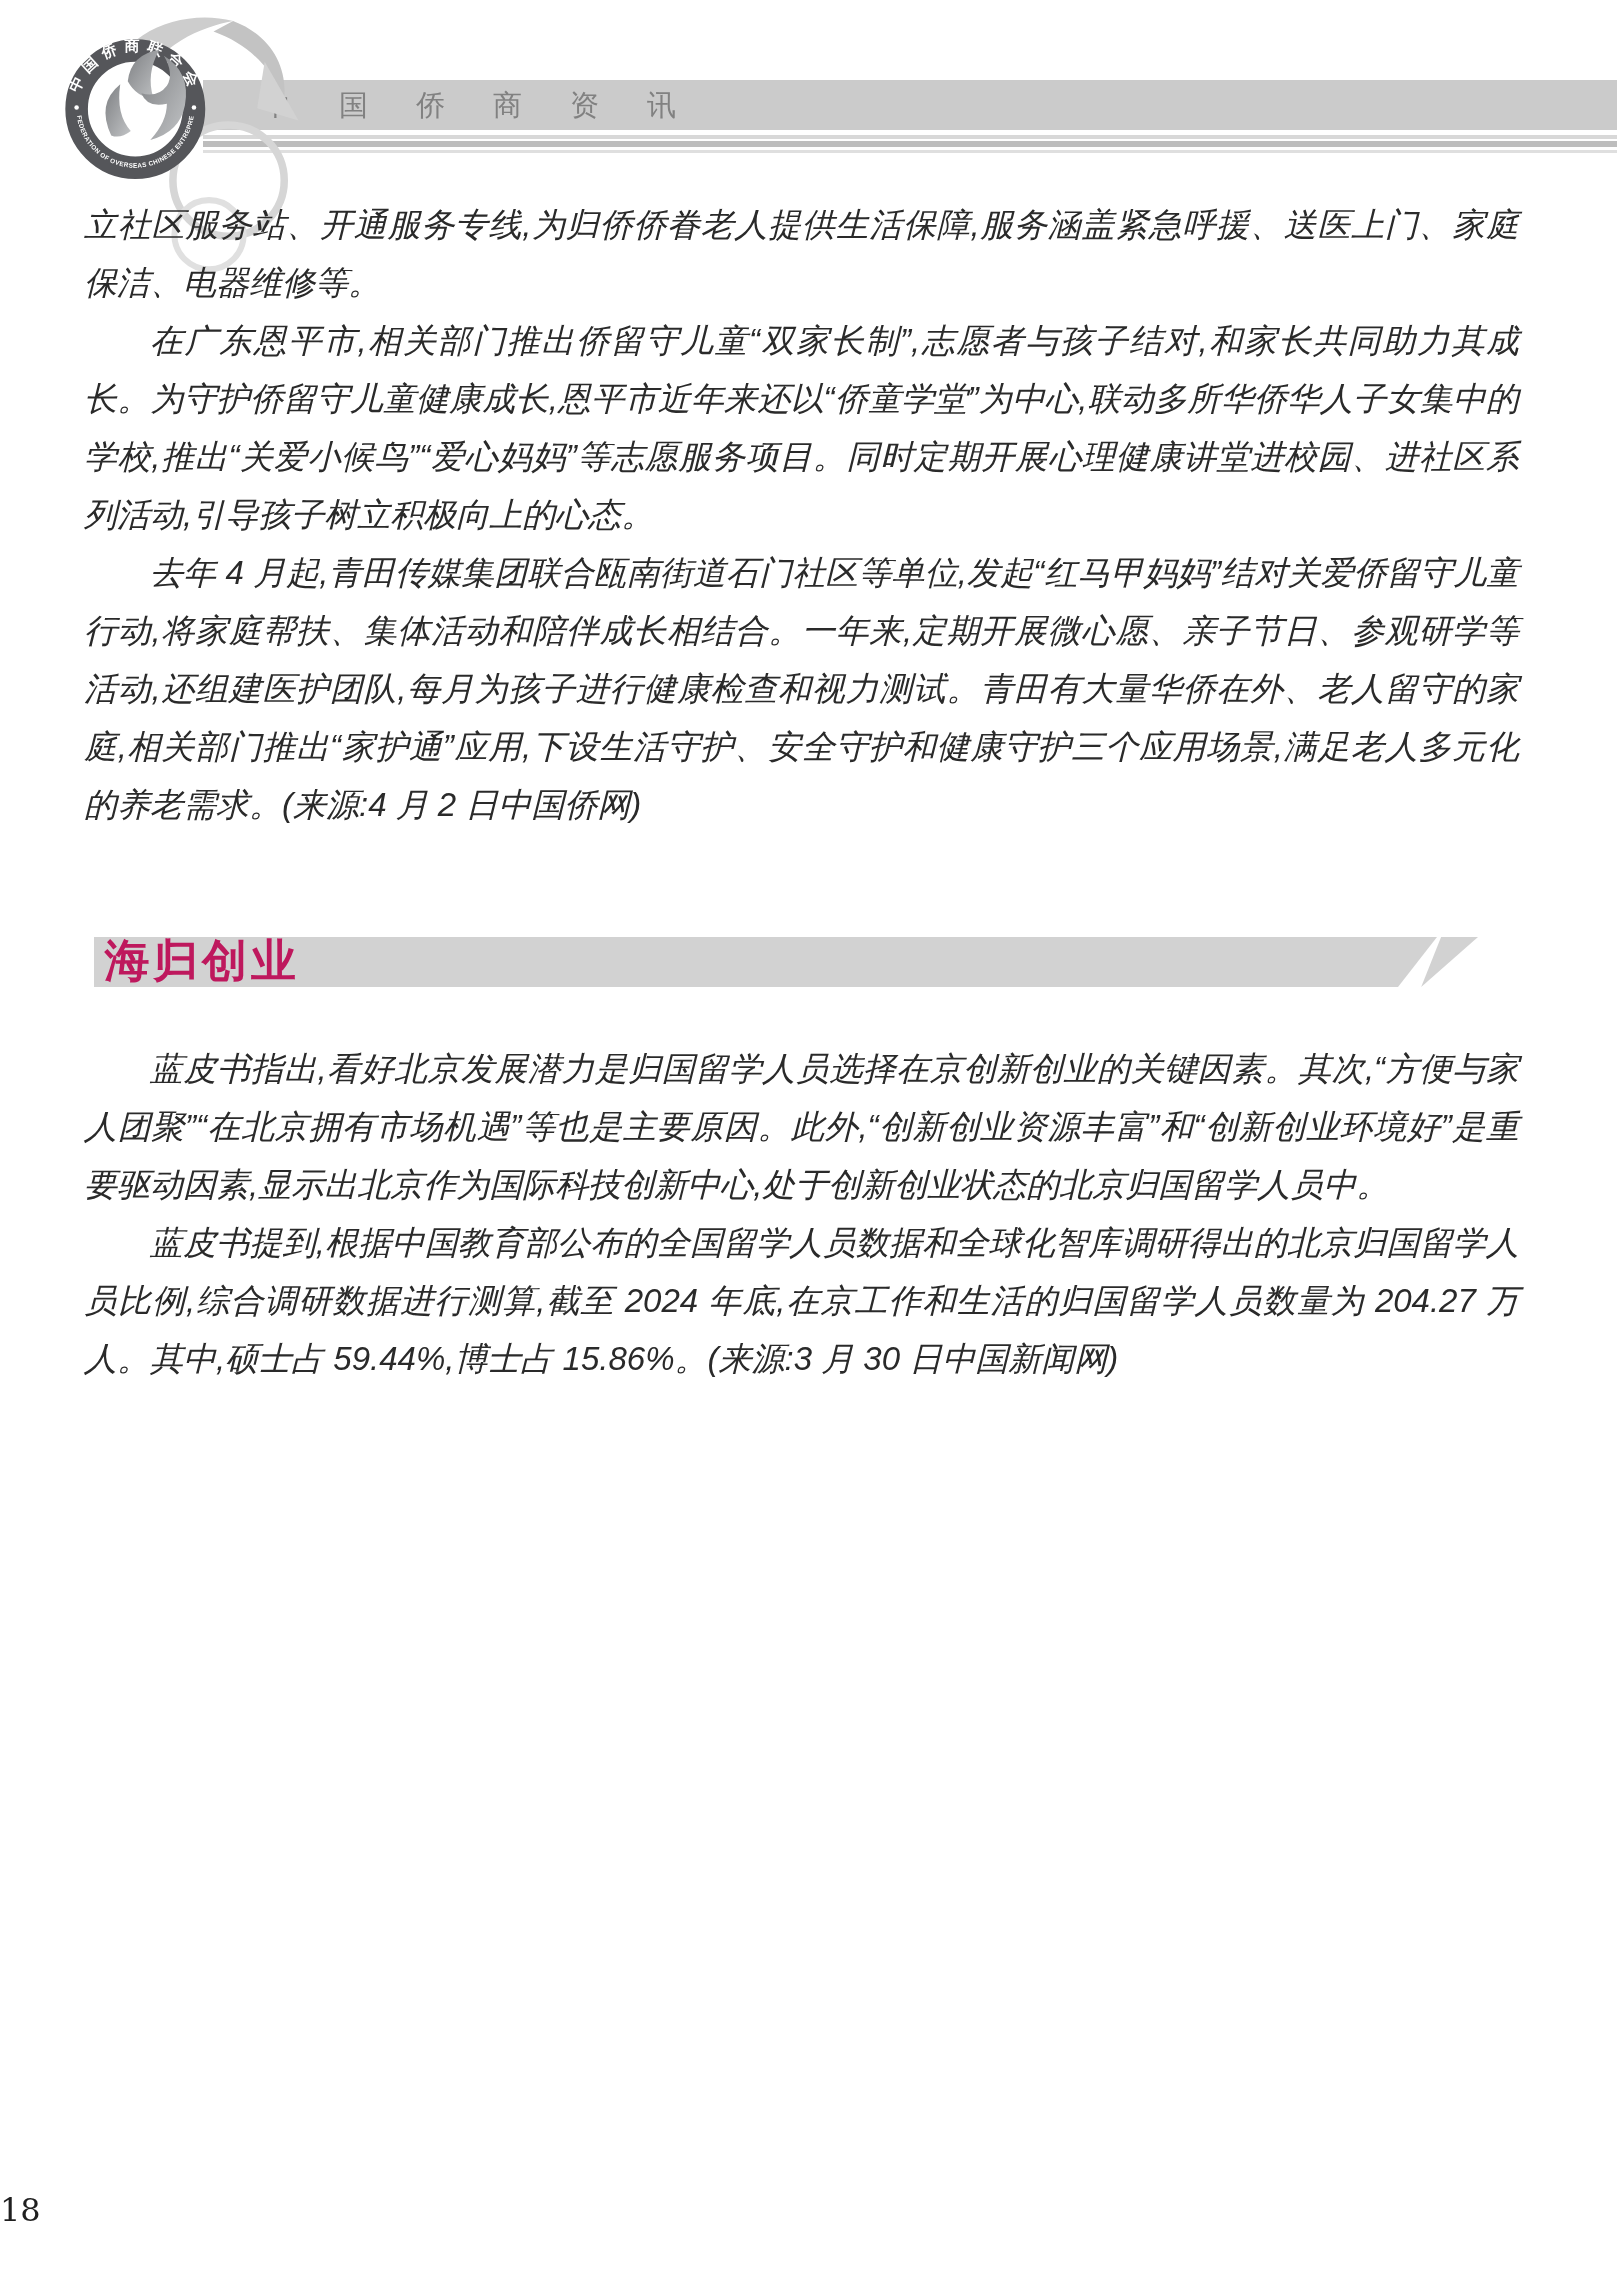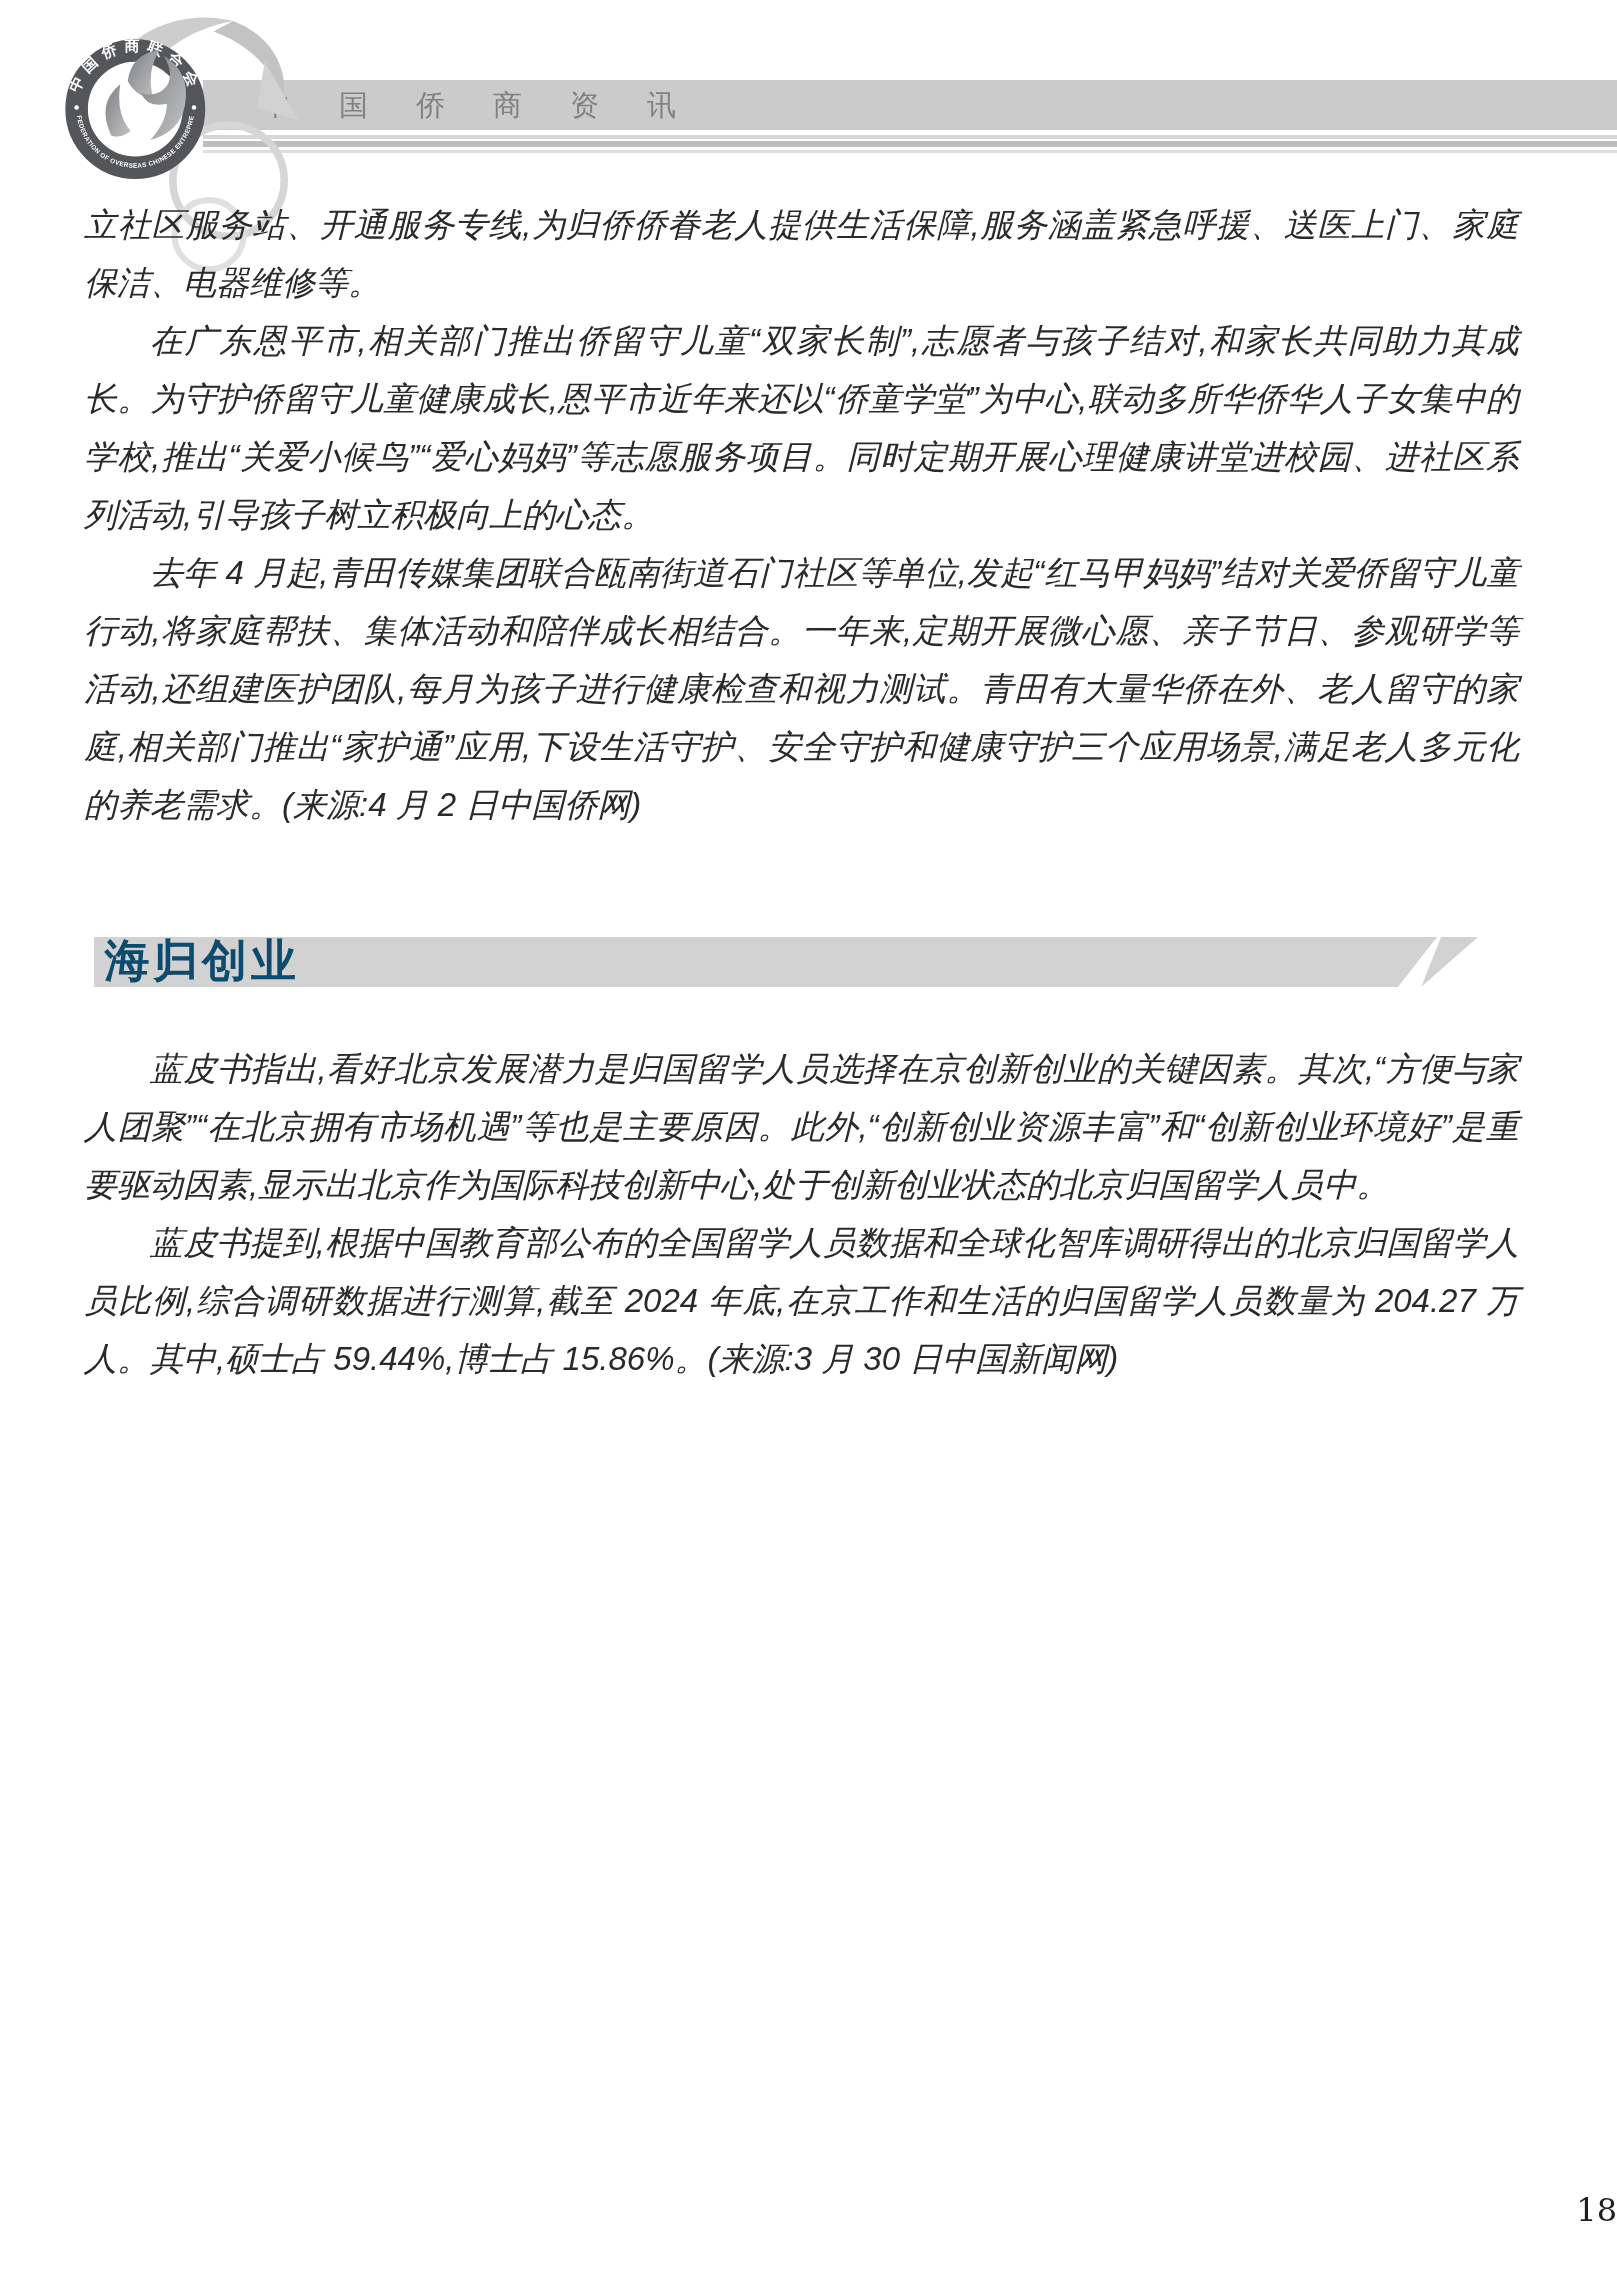--- a/index.html
+++ b/index.html
@@ -46,34 +46,34 @@
     clip-path:polygon(0 0,100% 0,calc(100% - 39px) 100%,0 100%);
   }
   .section-banner-tip{
     position:absolute;left:1407px;top:937px;width:71px;height:50px;
     background:#d2d2d2;
     clip-path:polygon(48% 0,100% 0,20% 100%);
   }
   .section-label{
     position:absolute;left:10.5px;top:0;height:65px;line-height:48px;
     font-family:"DejaVu Serif","Liberation Serif",serif;
-    font-weight:bold;font-size:45px;color:#0c4a6e;letter-spacing:3.8px;
+    font-weight:bold;font-size:45px;color:#be185d;letter-spacing:3.8px;
     white-space:nowrap;
   }
 
   
   .article-title{
     text-align:center;font-weight:bold;font-size:43px;color:#363636;
     line-height:54px;margin:0 0 36px 0;letter-spacing:0.8px;
     text-indent:0 !important;
   }
 
   
   .page-number{
-    position:absolute;left:0;right:0;top:2191px;text-align:right;
+    position:absolute;left:0;right:0;top:2191px;text-align:left;
     font-family:"DejaVu Serif","Liberation Serif",serif;
     font-size:32px;color:#1f1f1f;
   }
 </style>
 </head>
 <body>
 
 <div class="page">
 
   <div class="masthead-band">

